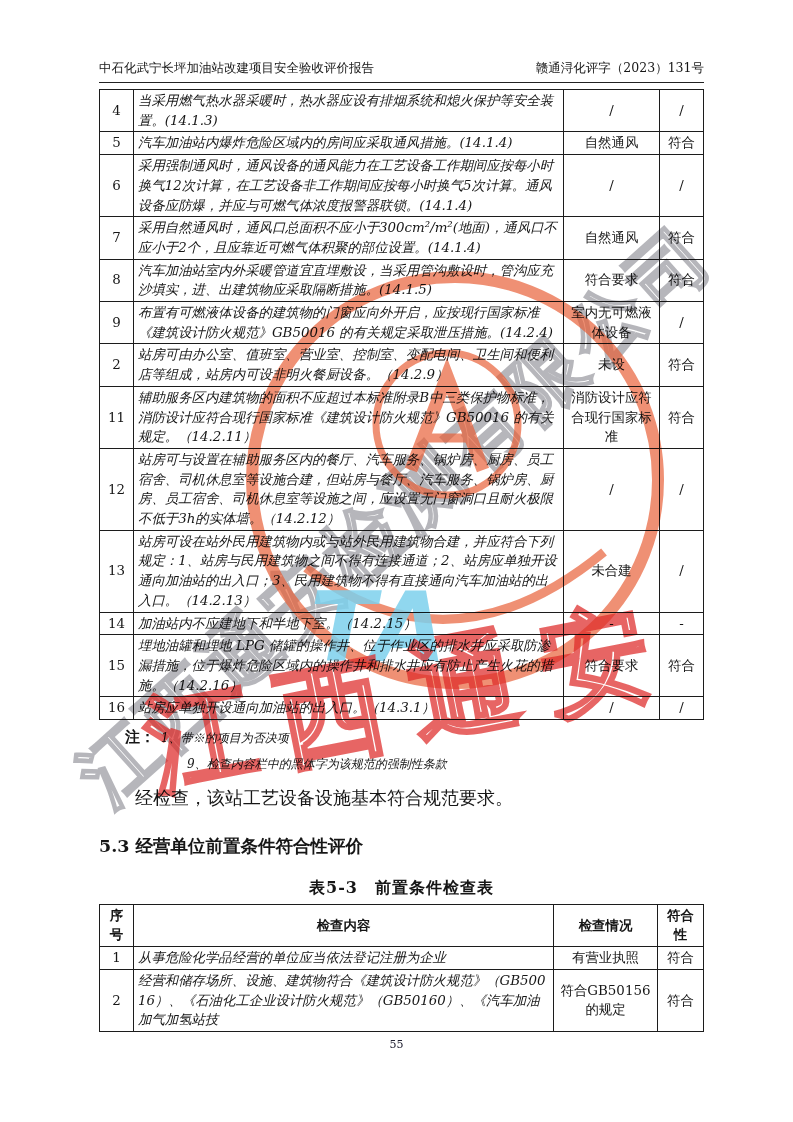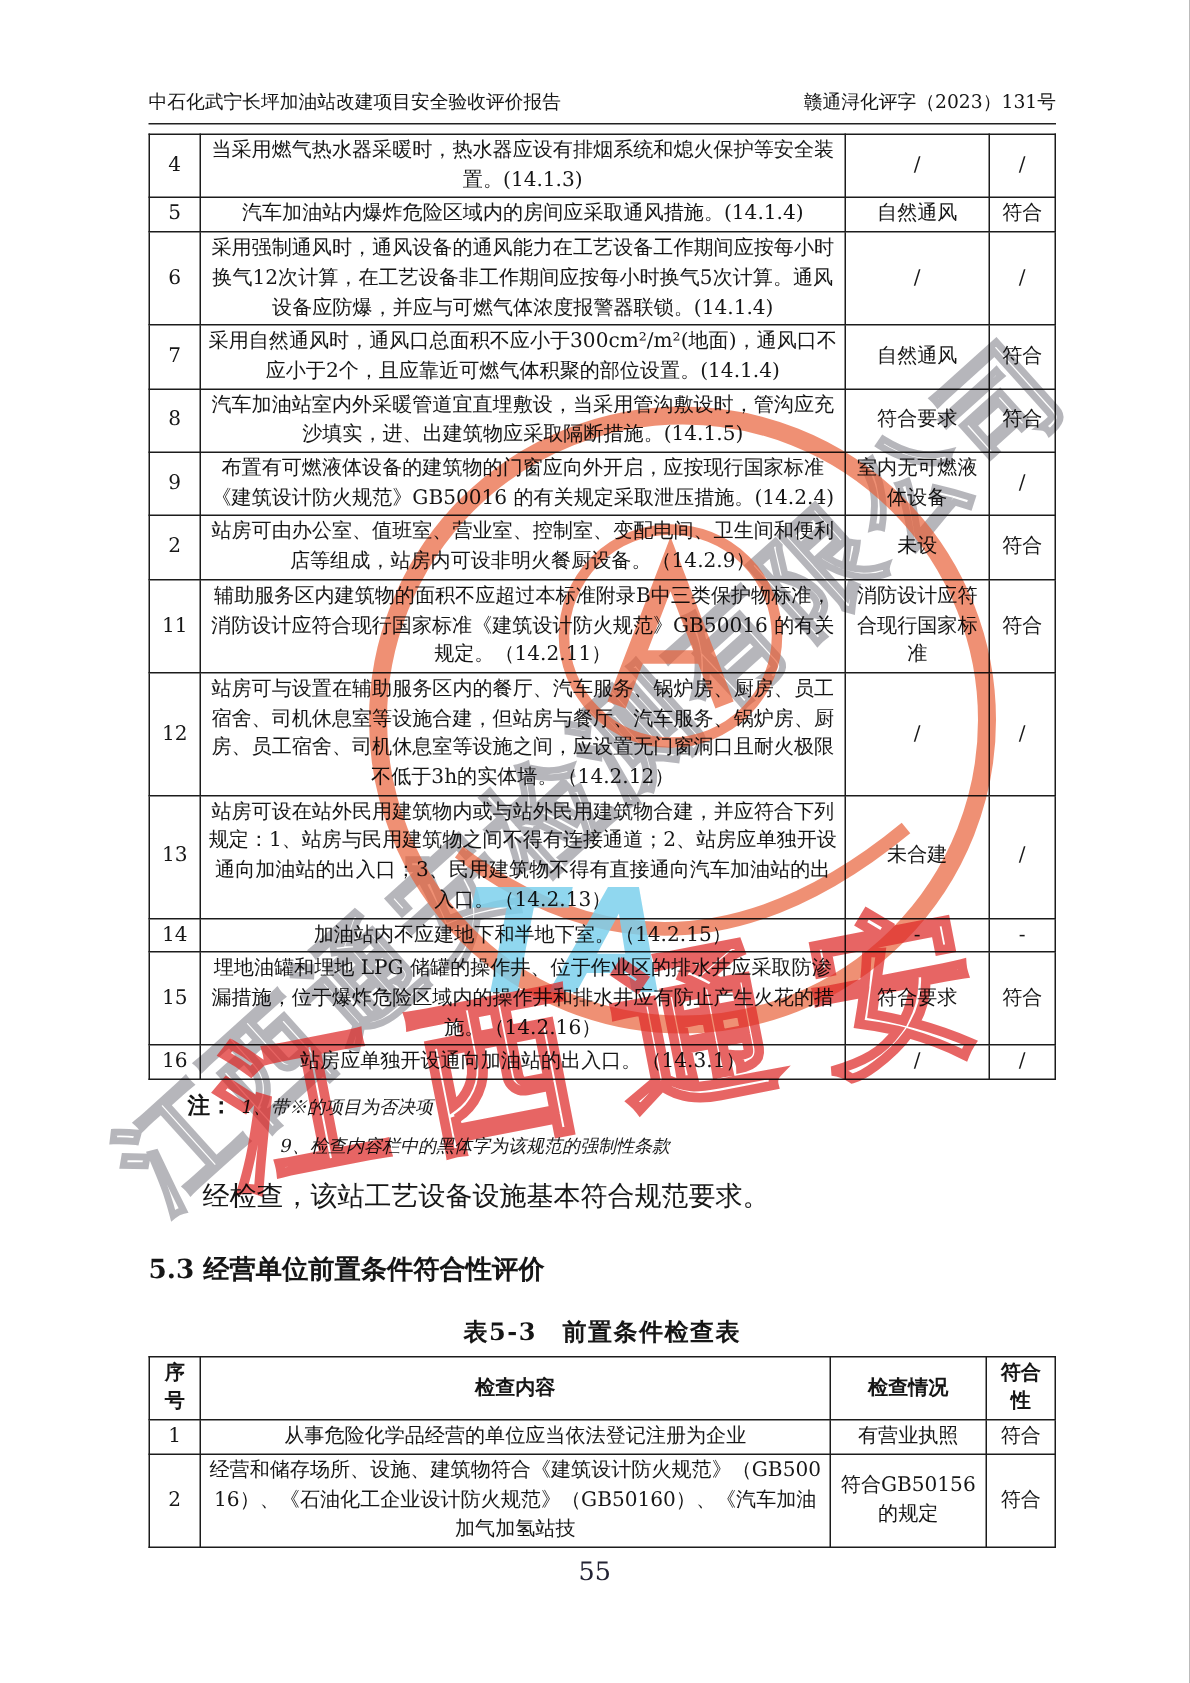--- a/index.html
+++ b/index.html
@@ -10,34 +10,34 @@
   }
   .content{position:absolute;left:99px;top:60px;width:605px;}
   
   .hdr{display:flex;justify-content:space-between;align-items:flex-end;
        font-size:12.5px;padding-bottom:5px;border-bottom:1.6px solid #222;margin-bottom:6px;}
   
   table.doc{border-collapse:collapse;width:100%;table-layout:fixed;}
   table.doc td,table.doc th{border:1.4px solid #1c1c1c;padding:1px 4px;
        font-size:13.4px;line-height:1.47;font-weight:normal;word-break:break-all;}
   td.c,th.c{text-align:center;vertical-align:middle;padding-left:1px;padding-right:1px;}
-  td.content-cell{text-align:center;vertical-align:middle;}
+  td.content-cell{text-align:left;vertical-align:middle;font-style:italic;}
   table.doc th{font-weight:bold;}
   
   .notes{margin:8px 0 2px 26px;}
   .note-line{display:flex;align-items:baseline;}
   .note-label{font-size:15px;font-weight:bold;margin-right:6px;}
   .note-item{font-size:12px;font-style:italic;line-height:1.5;}
   .note-item2{margin-left:62px;margin-top:8px;}
   .conclusion{font-size:18px;text-indent:2em;margin:10px 0 20px 0;line-height:1.7;}
   .sec-heading{font-size:17.5px;font-weight:bold;margin:12px 0 8px 0;}
   .body-para{font-size:16px;line-height:30px;text-indent:2em;text-align:justify;margin:0 0 6px 0;}
   .tbl-caption{font-size:16px;font-weight:bold;text-align:center;margin:20px 0 5px 0;letter-spacing:1px;}
   .page-num{position:absolute;top:1038px;left:0;width:100%;text-align:center;
-       font-size:17px;color:#223;}
+       font-size:11px;color:#223;}
   
   .wm{position:absolute;inset:0;pointer-events:none;mix-blend-mode:multiply;}
   .wm-gray{
     position:absolute;left:92px;top:738px;transform:rotate(-42deg);transform-origin:0 50%;
     font-family:"DejaVu Sans","Liberation Sans",sans-serif;
     font-size:76px;font-weight:bold;letter-spacing:6px;white-space:nowrap;
     color:transparent;-webkit-text-stroke:2.2px rgba(80,80,92,0.42);
   }
   .wm-red-text{
     position:absolute;left:148px;top:676px;transform:rotate(-11deg);transform-origin:0 50%;

